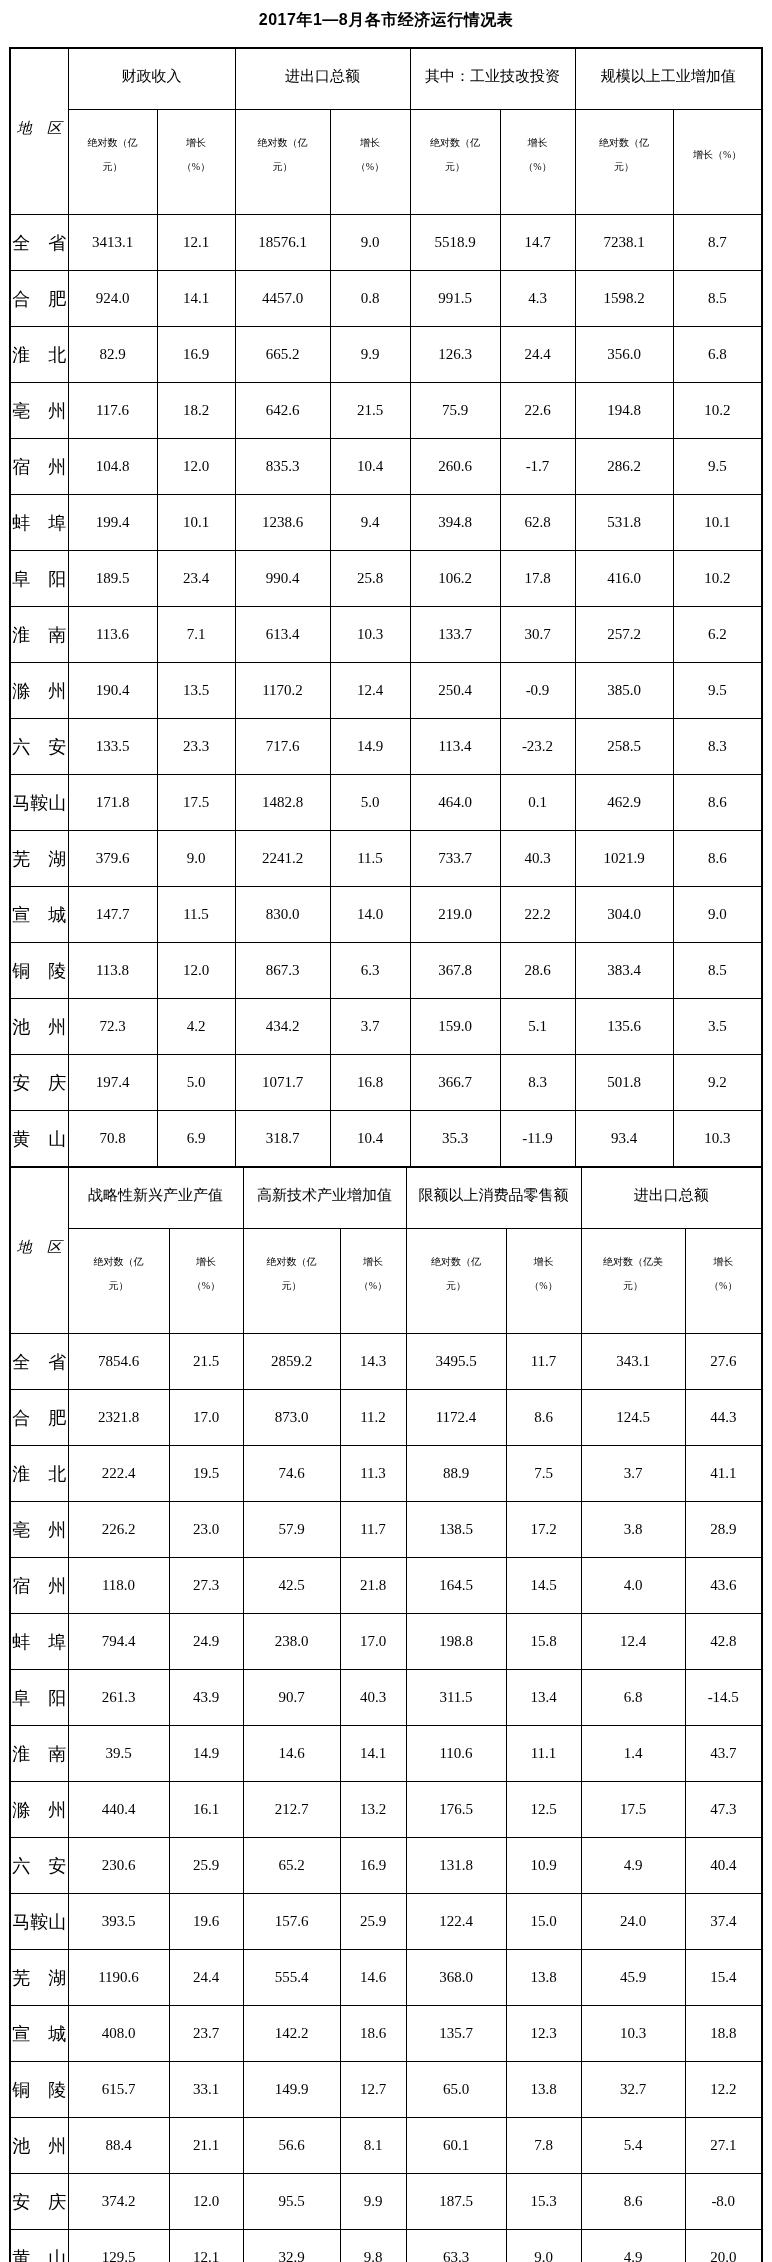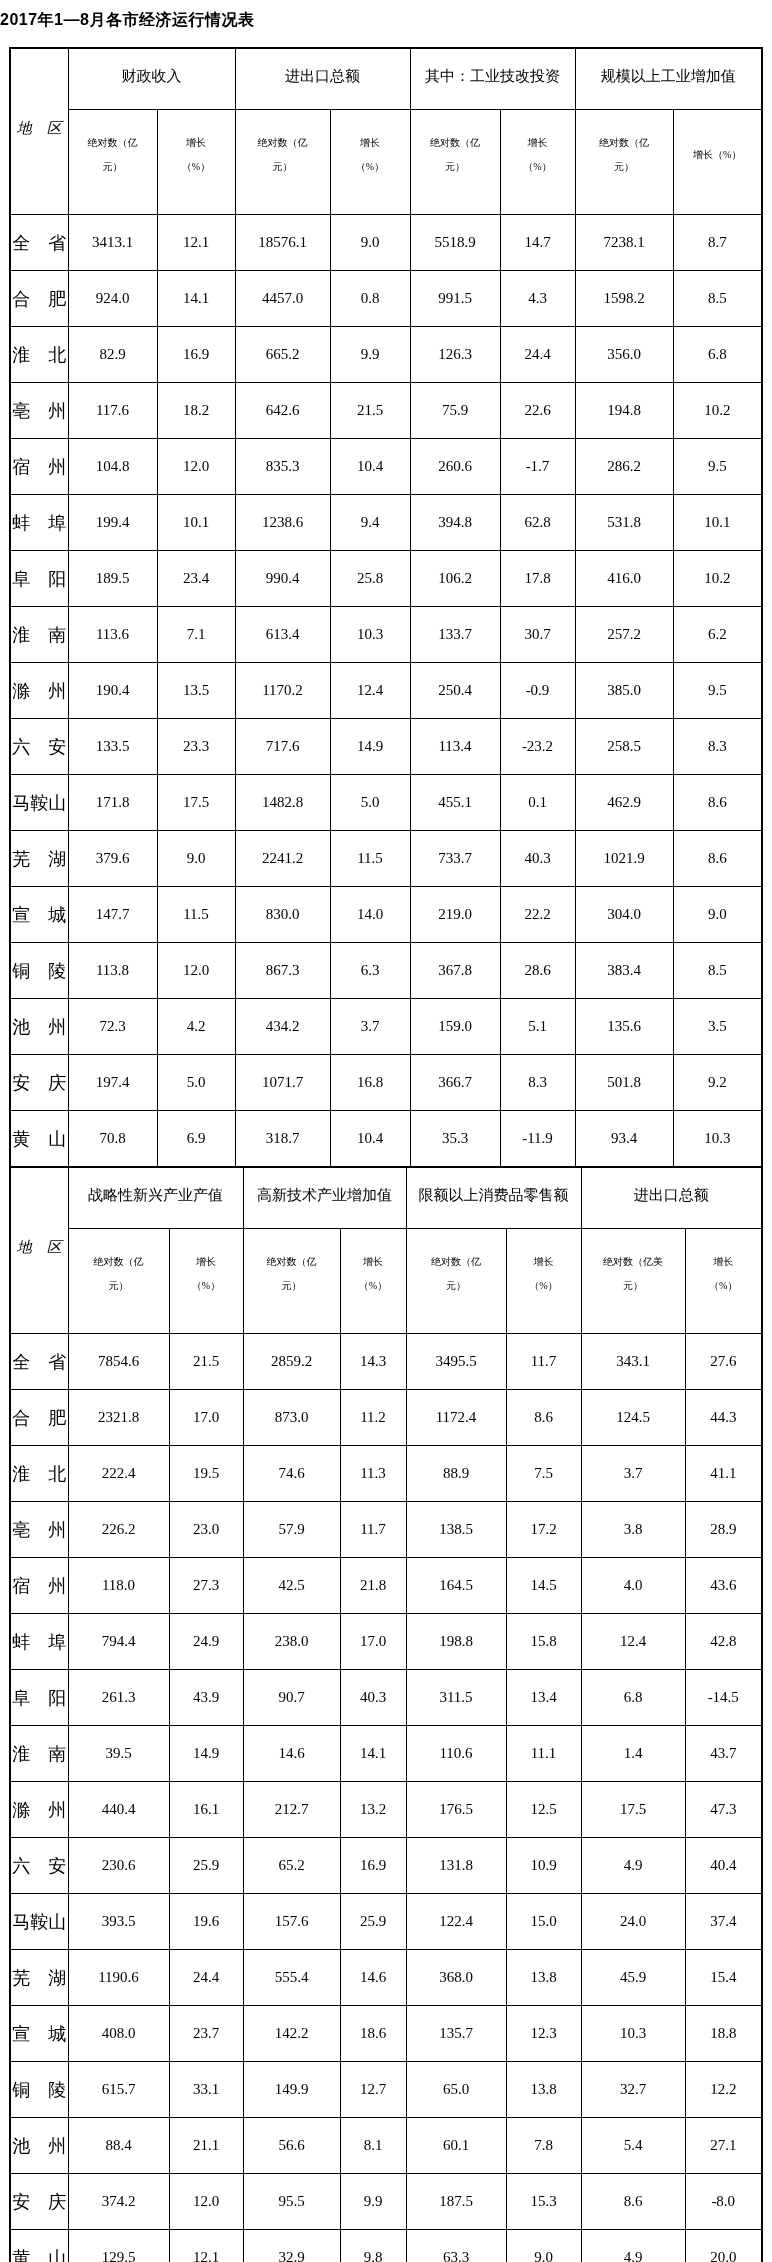--- a/index.html
+++ b/index.html
@@ -8,20 +8,21 @@
     background: #ffffff;
     width: 772px;
   }
   .page {
     width: 772px;
     min-height: 2262px;
     background: #ffffff;
     box-sizing: border-box;
   }
   .title {
+    text-align: center;
     font-family: "Liberation Sans", "DejaVu Sans", sans-serif;
     font-weight: bold;
     font-size: 16px;
     color: #000000;
     padding: 10px 0 16px 0;
     letter-spacing: 0.5px;
   }
   table.econ {
     border-collapse: collapse;
     table-layout: fixed;
@@ -222,21 +223,21 @@
           <td>-23.2</td>
           <td>258.5</td>
           <td>8.3</td>
         </tr>
         <tr>
           <td class="region">马鞍山</td>
           <td>171.8</td>
           <td>17.5</td>
           <td>1482.8</td>
           <td>5.0</td>
-          <td>455.1</td>
+          <td>464.0</td>
           <td>0.1</td>
           <td>462.9</td>
           <td>8.6</td>
         </tr>
         <tr>
           <td class="region">芜　湖</td>
           <td>379.6</td>
           <td>9.0</td>
           <td>2241.2</td>
           <td>11.5</td>

